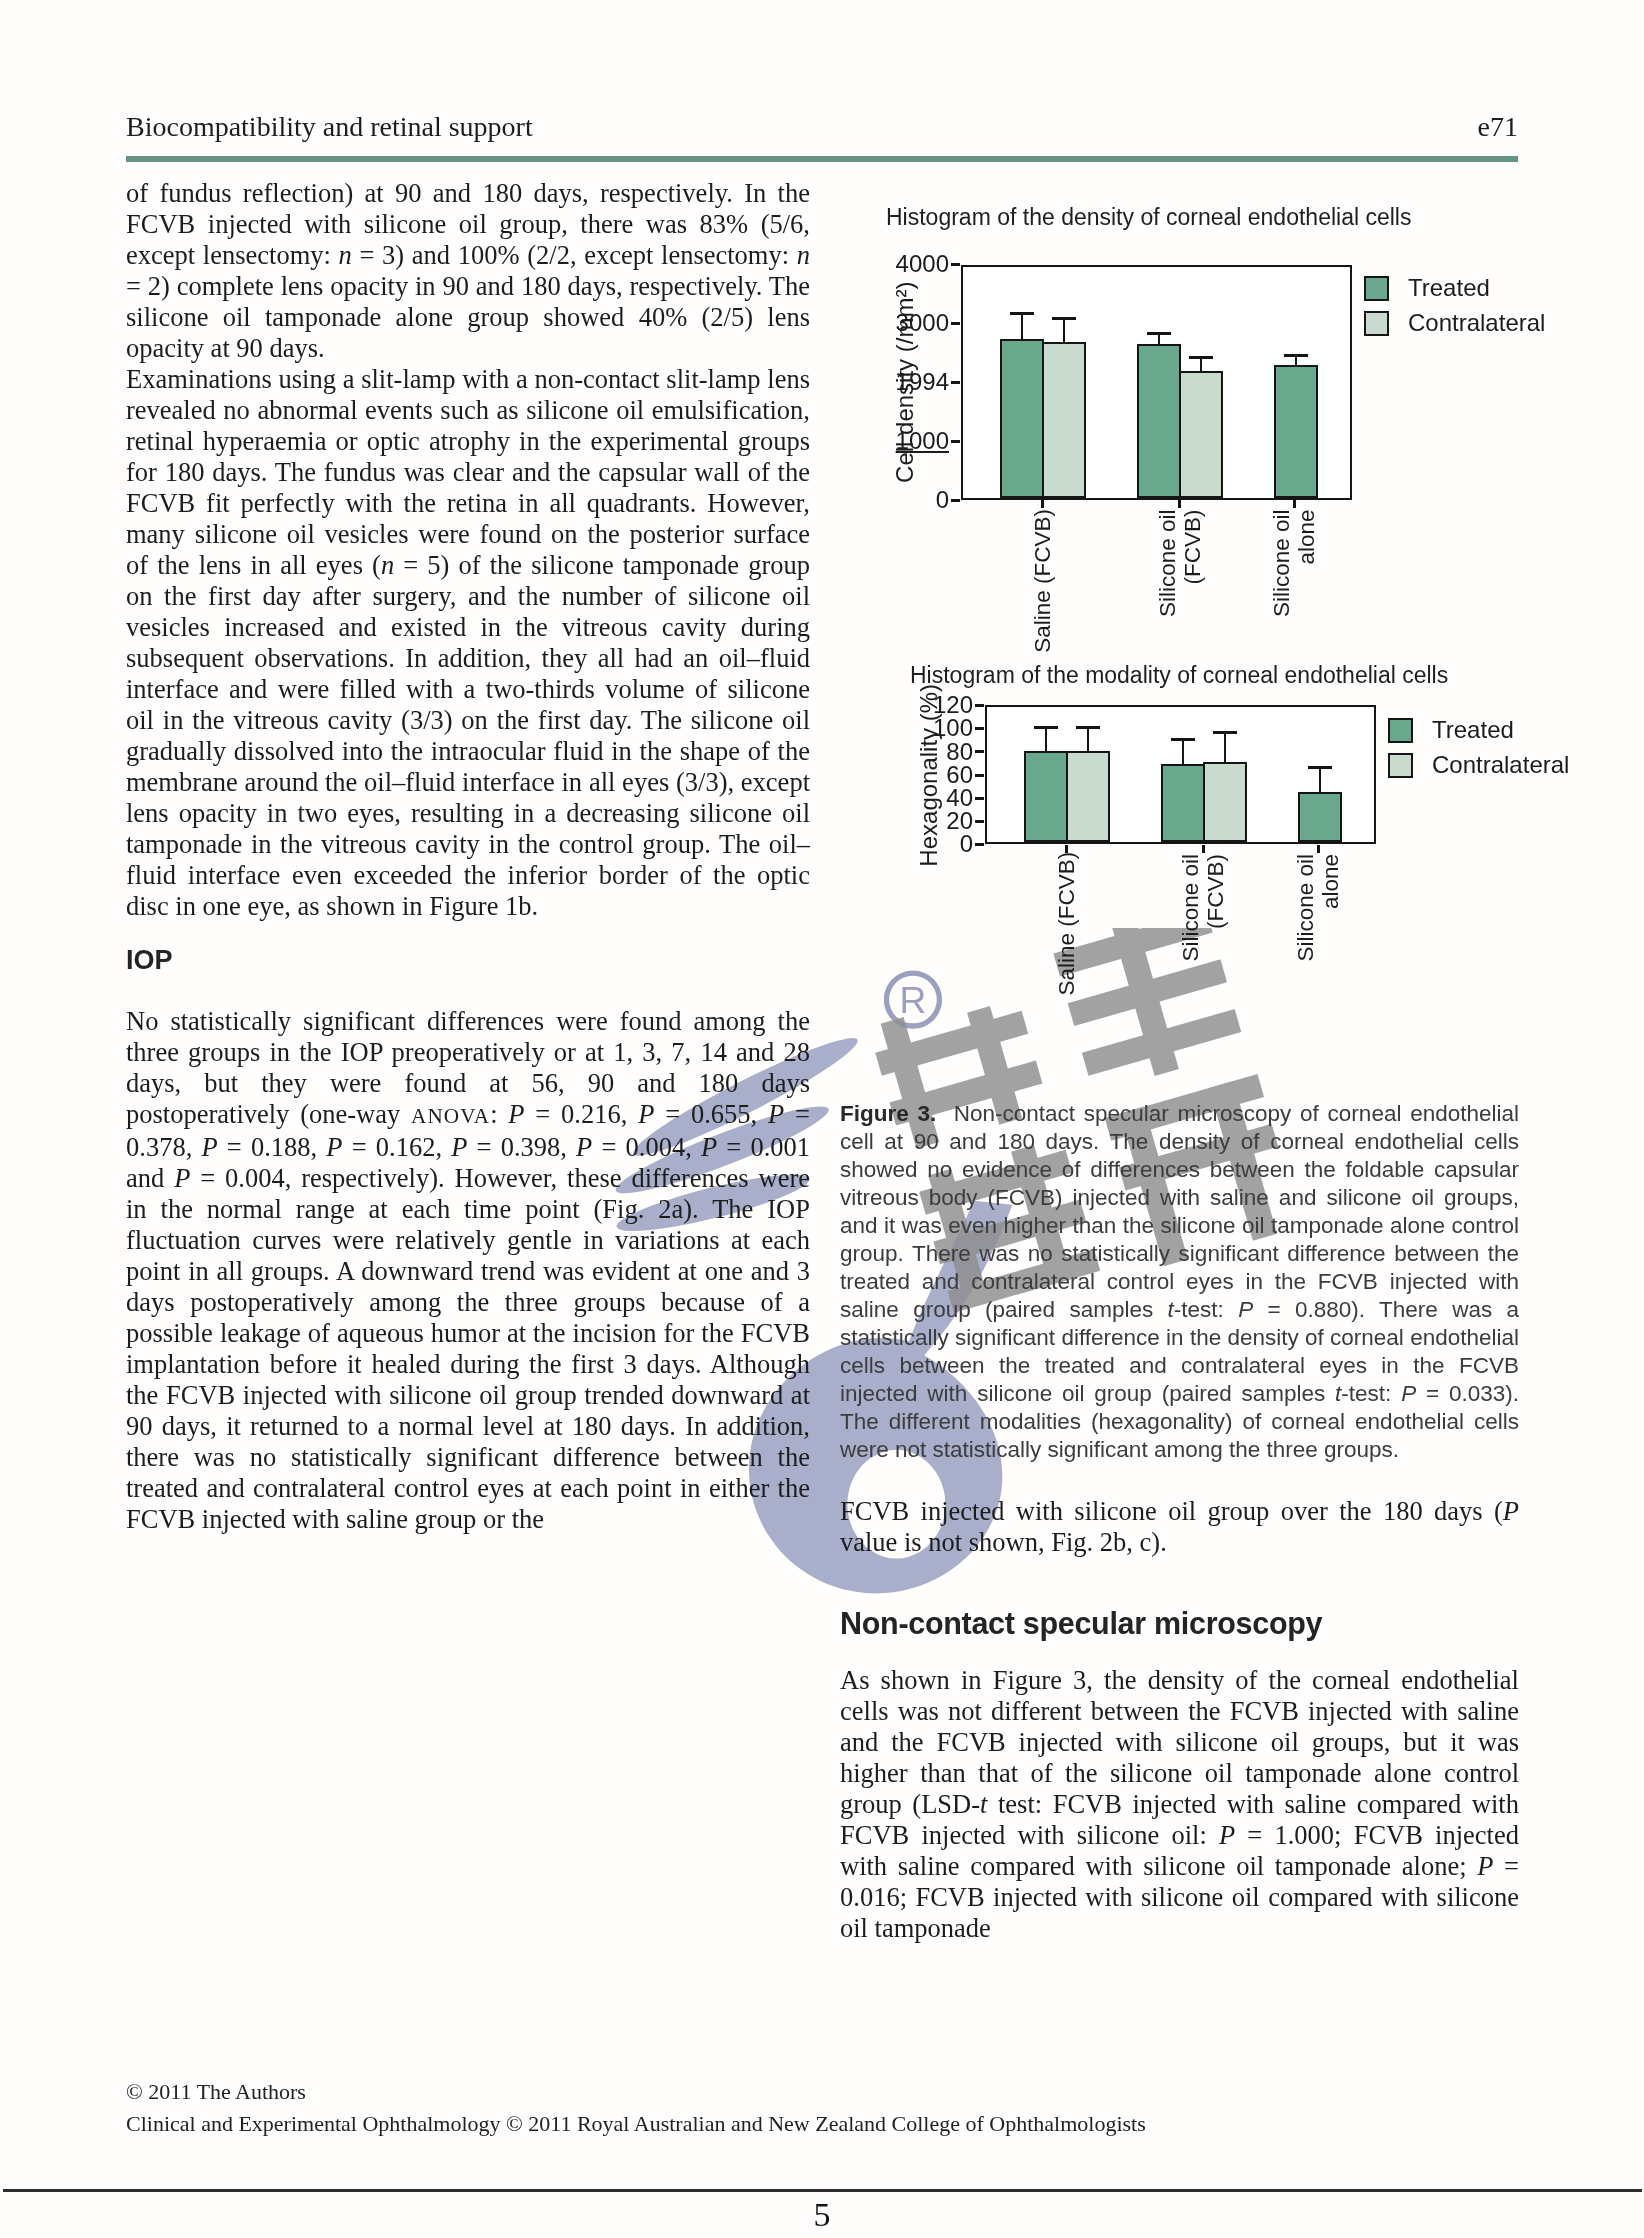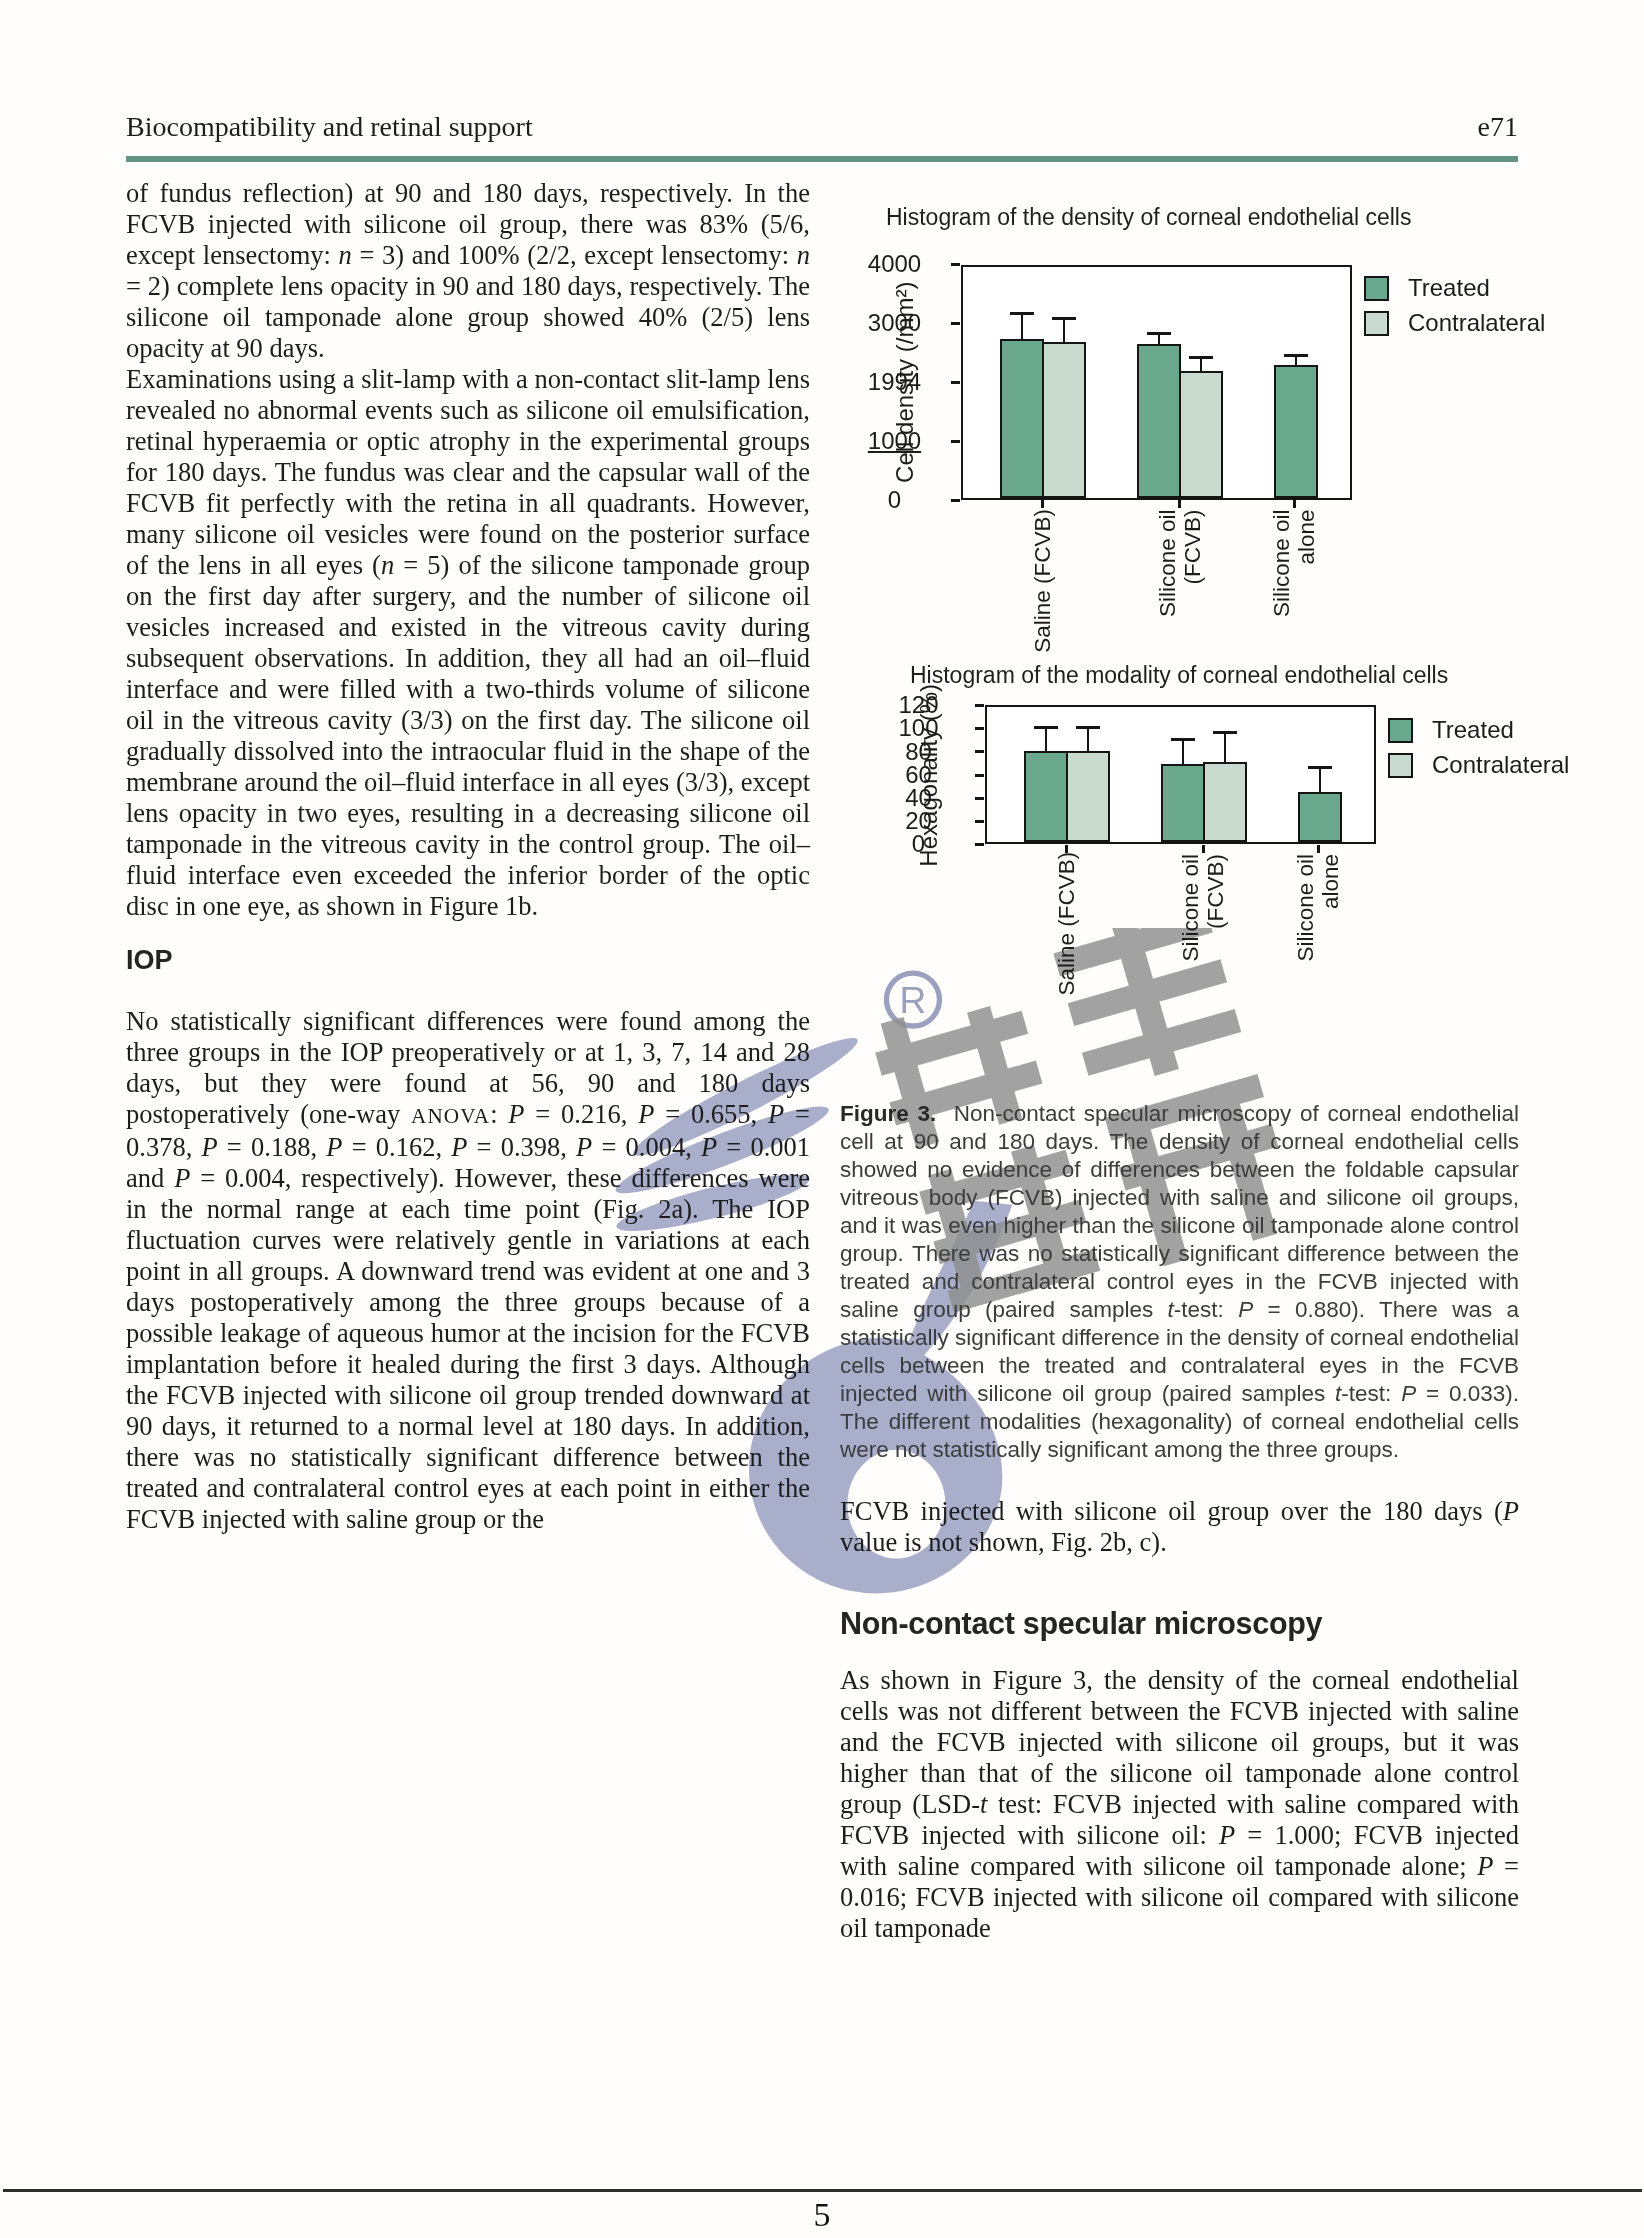--- a/index.html
+++ b/index.html
@@ -32,21 +32,21 @@
   .bottom-rule{left:2.7px;top:2189px;width:1639px;height:3.3px;background:#2d2d2d;}
   .page-number{left:0;top:2196px;width:1644px;text-align:center;font:400 34px/37px "Liberation Serif",serif;color:#111;}
 
   
   .chart{position:absolute;z-index:1;width:802px;}
   .chart .chart-title{position:absolute;font:400 23px/26.5px "Liberation Sans",sans-serif;color:#1f1f1f;white-space:nowrap;}
   .chart .plot{position:absolute;background:#fff;border:2.7px solid #151515;box-sizing:border-box;}
   .chart .bar{position:absolute;box-sizing:border-box;border:2px solid #151515;}
   .chart .err-stem{position:absolute;width:2px;background:#151515;}
   .chart .err-cap{position:absolute;height:2.7px;background:#151515;}
-  .chart .ytick-label{position:absolute;text-align:center;font:400 24px/26.5px "Liberation Sans",sans-serif;color:#1c1c1c;}
+  .chart .ytick-label{position:absolute;text-align:right;font:400 24px/26.5px "Liberation Sans",sans-serif;color:#1c1c1c;}
   .chart .tick{position:absolute;background:#151515;}
   .chart .y-axis-label{position:absolute;text-align:center;font:400 24px/26.5px "Liberation Sans",sans-serif;color:#1c1c1c;
     transform:rotate(-90deg);white-space:nowrap;}
   .chart .x-label{position:absolute;font:400 22.5px/25px "Liberation Sans",sans-serif;color:#1c1c1c;
     transform:rotate(-90deg);text-align:right;white-space:nowrap;}
   .chart .legend-item{position:absolute;display:flex;align-items:center;gap:19px;}
   .chart .legend-swatch{width:25px;height:25px;border:2px solid #151515;box-sizing:border-box;}
   .chart .legend-label{font:400 24px/26.5px "Liberation Sans",sans-serif;color:#1c1c1c;white-space:nowrap;}
 
   
@@ -221,17 +221,21 @@
       </div>
     </div>
 
   <div class="layer col-right">
     <p class="caption"><span class="b">Figure 3.</span><span>&nbsp;&nbsp;Non-contact specular microscopy of corneal endothelial cell at 90 and 180 days. The density of corneal endothelial cells showed no evidence of differences between the foldable capsular vitreous body (FCVB) injected with saline and silicone oil groups, and it was even higher than the silicone oil tamponade alone control group. There was no statistically significant difference between the treated and contralateral control eyes in the FCVB injected with saline group (paired samples </span><span class="i">t</span><span>-test: </span><span class="i">P</span><span> = 0.880). There was a statistically significant difference in the density of corneal endothelial cells between the treated and contralateral eyes in the FCVB injected with silicone oil group (paired samples </span><span class="i">t</span><span>-test: </span><span class="i">P</span><span> = 0.033). The different modalities (hexagonality) of corneal endothelial cells were not statistically significant among the three groups.</span></p>
     <p class="body after-caption"><span>FCVB injected with silicone oil group over the 180 days (</span><span class="i">P</span><span> value is not shown, Fig. 2b, c).</span></p>
     <h2 class="sect">Non-contact specular microscopy</h2>
     <p class="body"><span>As shown in Figure 3, the density of the corneal endothelial cells was not different between the FCVB injected with saline and the FCVB injected with silicone oil groups, but it was higher than that of the silicone oil tamponade alone control group (LSD-</span><span class="i">t</span><span> test: FCVB injected with saline compared with FCVB injected with silicone oil: </span><span class="i">P</span><span> = 1.000; FCVB injected with saline compared with silicone oil tamponade alone; </span><span class="i">P</span><span> = 0.016; FCVB injected with silicone oil compared with silicone oil tamponade</span></p>
   </div>
 
+  <div class="layer footer">
+    <div>© 2011 The Authors</div>
+    <div>Clinical and Experimental Ophthalmology © 2011 Royal Australian and New Zealand College of Ophthalmologists</div>
+  </div>
   <div class="layer bottom-rule"></div>
   <div class="layer page-number">5</div>
 
 </div>
 
 
 </body></html>

